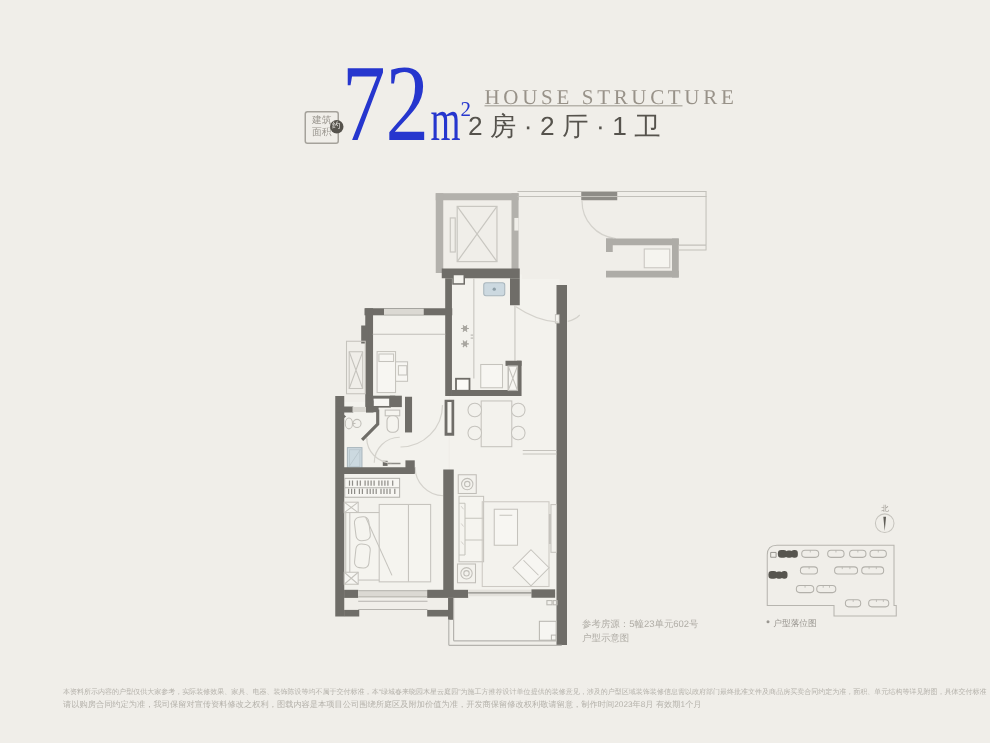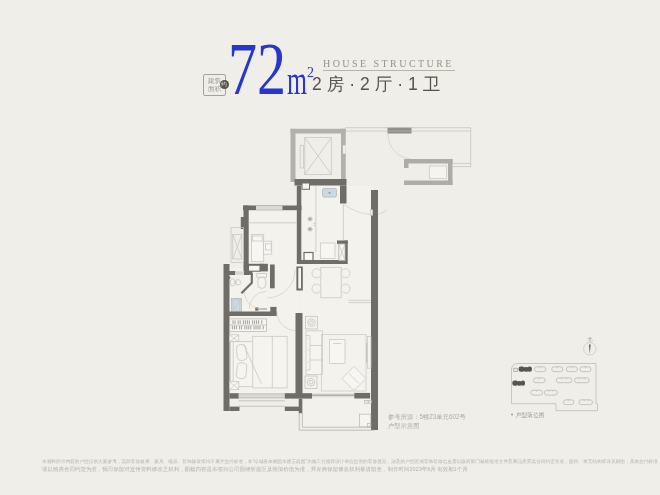--- a/index.html
+++ b/index.html
@@ -20,21 +20,21 @@
 
   <svg class="abs" style="left:221px;top:30px;" width="100" height="70" viewBox="0 0 100 70">
     <text x="7" y="63.5" font-family="Liberation Serif,serif" font-size="73" fill="#2636ce" textLength="58" lengthAdjust="spacingAndGlyphs">72</text>
   </svg>
 
   <svg class="abs" style="left:285px;top:55px;" width="34" height="42" viewBox="0 0 34 42">
     <text x="2" y="38.5" font-family="Liberation Serif,serif" font-size="40" fill="#2636ce" textLength="20" lengthAdjust="spacingAndGlyphs">m</text>
     <text x="22" y="22" font-family="Liberation Serif,serif" font-size="14" fill="#2636ce">2</text>
   </svg>
 
-  <div class="abs" style="left:323px;top:58px;font-family:'Liberation Serif',serif;font-size:10px;color:#989289;letter-spacing:2.45px;">HOUSE STRUCTURE</div>
+  <div class="abs" style="left:323px;top:58px;font-family:'Liberation Serif',serif;font-size:14px;color:#989289;letter-spacing:2.45px;">HOUSE STRUCTURE</div>
 
   <div class="abs" style="left:323px;top:69.5px;width:132px;height:1px;background:#b7b4ac;"></div>
 
   <div class="abs" style="left:312px;top:71.5px;font-size:17.5px;color:#56534d;letter-spacing:5px;">2房·2厅·1卫</div>
 </div>
 
 <svg class="abs" style="left:0;top:0;" width="660" height="495" viewBox="0 0 660 495" fill="none">
 <g stroke-linecap="butt">
 
 <rect x="246" y="208" width="53" height="58" fill="#f3f2ed"></rect>

